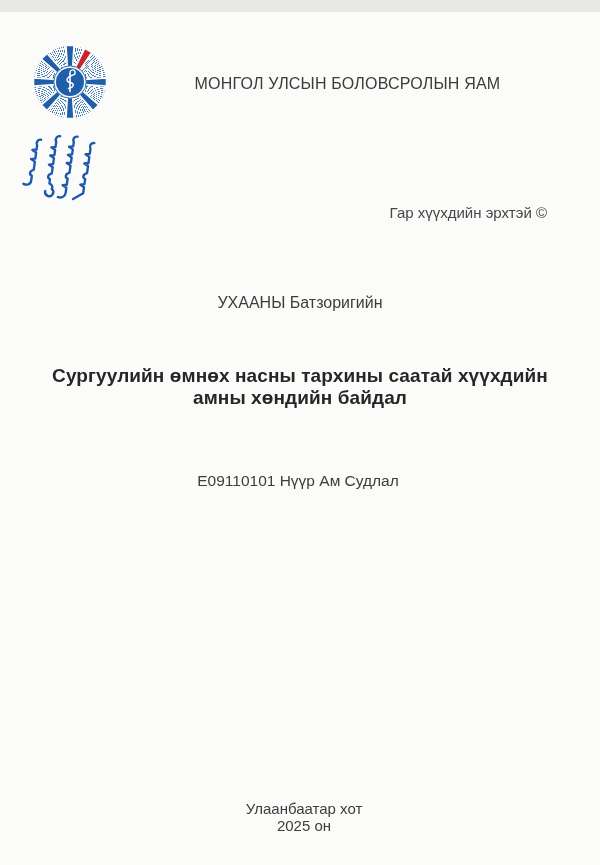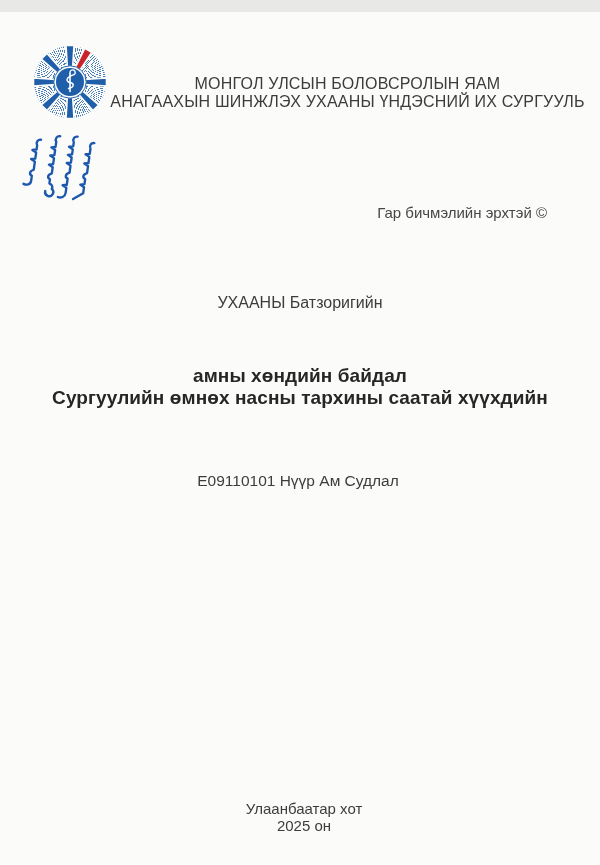--- a/index.html
+++ b/index.html
@@ -93,30 +93,29 @@
         <path d="M15,14 c-3,0 -5,3 -3,6 v4 l-4,1 4,2 v6 l-4,1 4,2 v8 c-4,2 -4,5 -1,6 v5 c0,4 -4,5 -7,4"></path>
         <path d="M33,8 c-3,0 -5,3 -3,6 v5 l-4,1 4,2 v5 l-4,1 4,2 v6 l-4,1 4,2 v6 c-4,2 -4,5 -1,6 v4 c3,1 4,3 3,5 a4,4 0 1,1 -6,3"></path>
         <path d="M50,6 c-3,0 -5,3 -3,6 v4 l-4,1 4,2 v5 l-4,1 4,2 v5 l-4,1 4,2 v7 c-4,2 -4,5 -1,6 v6 l-4,1 4,2 v5 c0,4 -4,6 -7,5"></path>
         <path d="M67,10 c-3,0 -5,3 -3,6 v5 l-4,1 4,2 v6 l-4,1 4,2 v7 c-4,2 -4,5 -1,6 v5 l-4,1 4,2 v6 l-9,7"></path>
       </g>
     </svg>
   </div>
 
   <div class="hdr">
     <div>МОНГОЛ УЛСЫН БОЛОВСРОЛЫН ЯАМ</div>
-    <div>АНАГААХЫН ШИНЖЛЭХ УХААНЫ ҮНДЭСНИЙ ИХ СУРГУУЛЬ</div>
   </div>
 
-  <div class="copyright">Гар бичмэлийн эрхтэй ©</div>
+  <div class="copyright">Гар хүүхдийн эрхтэй ©</div>
 
   <div class="author">УХААНЫ Батзоригийн</div>
 
   <div class="title">
+    <div>Сургуулийн өмнөх насны тархины саатай хүүхдийн</div>
     <div>амны хөндийн байдал</div>
-    <div>Сургуулийн өмнөх насны тархины саатай хүүхдийн</div>
   </div>
 
   <div class="program">Е09110101 Нүүр Ам Судлал</div>
 
 
   <div class="footer">
     <div>Улаанбаатар хот</div>
     <div>2025 он</div>
   </div>
 

